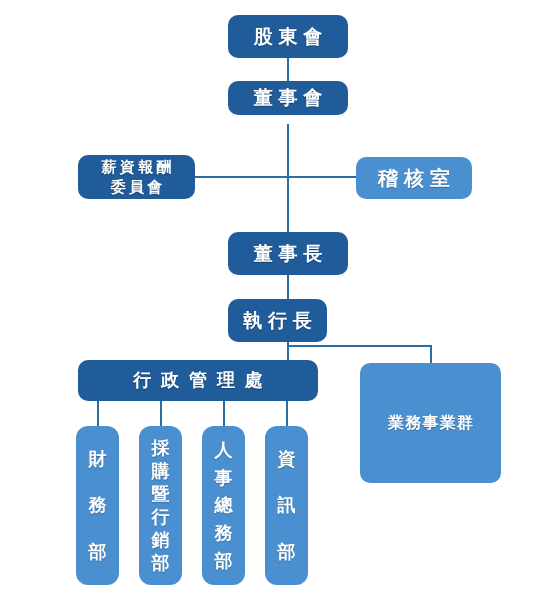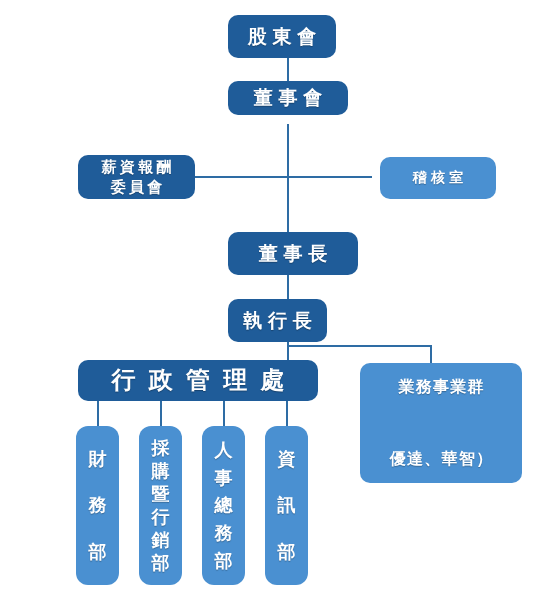--- a/index.html
+++ b/index.html
@@ -81,52 +81,51 @@
   <div class="link v" style="left:287px; top:274px; height:26px;"></div>
   <div class="link v" style="left:287px; top:341px; height:21px;"></div>
   <div class="link h" style="left:287px; top:345px; width:145px;"></div>
   <div class="link v" style="left:430px; top:345px; height:19px;"></div>
 
   <div class="link v" style="left:97px;  top:400px; height:26px;"></div>
   <div class="link v" style="left:160px; top:400px; height:26px;"></div>
   <div class="link v" style="left:223px; top:400px; height:26px;"></div>
   <div class="link v" style="left:286px; top:400px; height:26px;"></div>
 
-  <div class="node dark" style="left:228px; top:15px; width:108px; height:43px; font-size:19px;">
+  <div class="node dark" style="left:228px; top:15px; width:120px; height:43px; font-size:19px;">
     <span>股東會</span>
   </div>
 
   <div class="node dark" style="left:228px; top:81px; width:120px; height:34px; font-size:19px;">
     <span>董事會</span>
   </div>
 
   <div class="node dark stack" style="left:78px; top:155px; width:117px; height:44px; font-size:15px; letter-spacing:0.22em; text-indent:0.22em;">
     <span class="ln">薪資報酬</span>
     <span class="ln">委員會</span>
   </div>
 
-  <div class="node light" style="left:380px; top:157px; width:116px; height:42px; font-size:14px;">
+  <div class="node light" style="left:356px; top:157px; width:116px; height:42px; font-size:20px;">
     <span>稽核室</span>
   </div>
 
-  <div class="node dark" style="left:228px; top:232px; width:130px; height:43px; font-size:19px;">
+  <div class="node dark" style="left:228px; top:232px; width:120px; height:43px; font-size:19px;">
     <span>董事長</span>
   </div>
 
   <div class="node dark" style="left:228px; top:299px; width:99px; height:43px; font-size:19px;">
     <span>執行長</span>
   </div>
 
-  <div class="node dark" style="left:78px; top:360px; width:240px; height:41px; font-size:24px; letter-spacing:0.55em; text-indent:0.55em;text-align:right;">
+  <div class="node dark" style="left:78px; top:360px; width:240px; height:41px; font-size:18px; letter-spacing:0.55em; text-indent:0.55em;text-align:right;">
     <span>行政管理處</span>
   </div>
 
-  <div class="node light stack" style="left:360px; top:363px; width:162px; height:120px; font-size:16px; letter-spacing:0.08em; text-indent:0.08em; line-height:1.5;gap:48px;">
+  <div class="node light stack" style="left:360px; top:363px; width:141px; height:120px; font-size:16px; letter-spacing:0.08em; text-indent:0.08em; line-height:1.5;gap:48px;">
     <span class="ln">業務事業群</span>
-    <span class="ln">優達、華智）</span>
   </div>
 
   <div class="node light vert" style="left:76px; top:426px; width:43px; height:159px; font-size:18px;">
     <span class="ch">財</span>
     <span class="ch">務</span>
     <span class="ch">部</span>
   </div>
 
   <div class="node light vert" style="left:139px; top:426px; width:43px; height:159px; font-size:18px;">
     <span class="ch">採</span>

